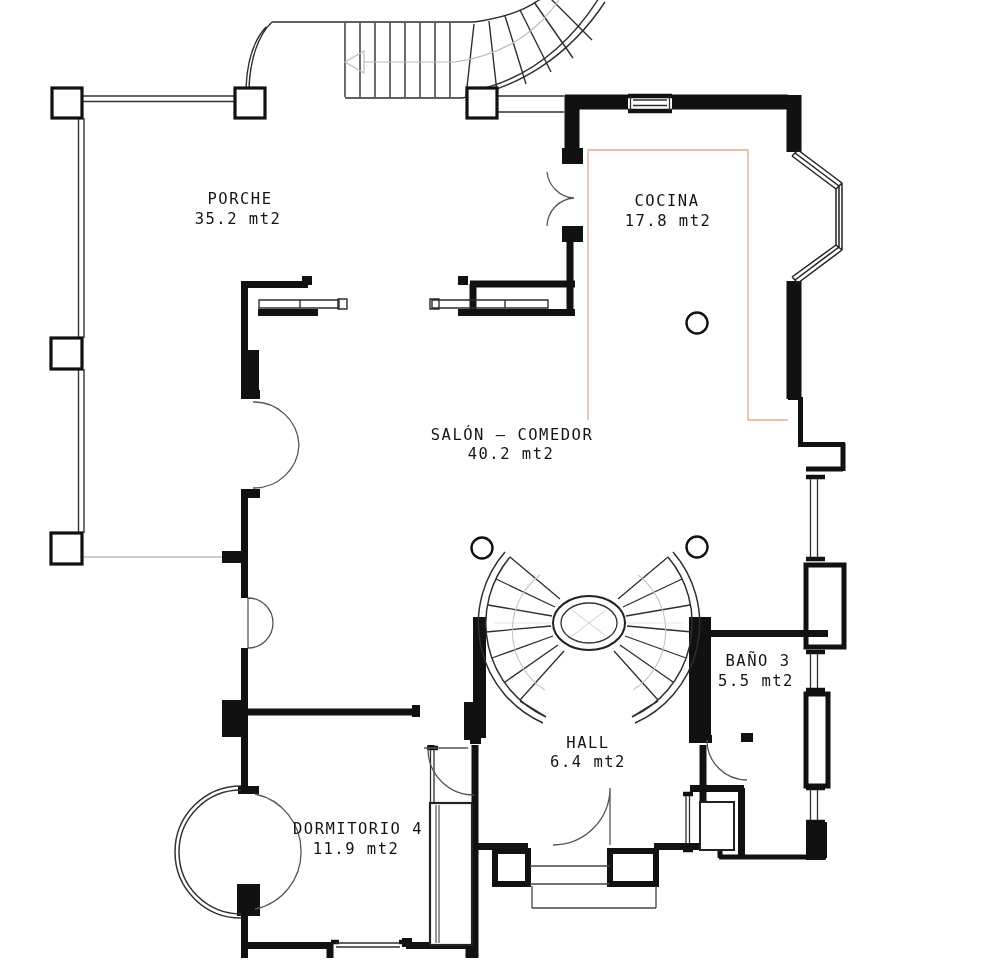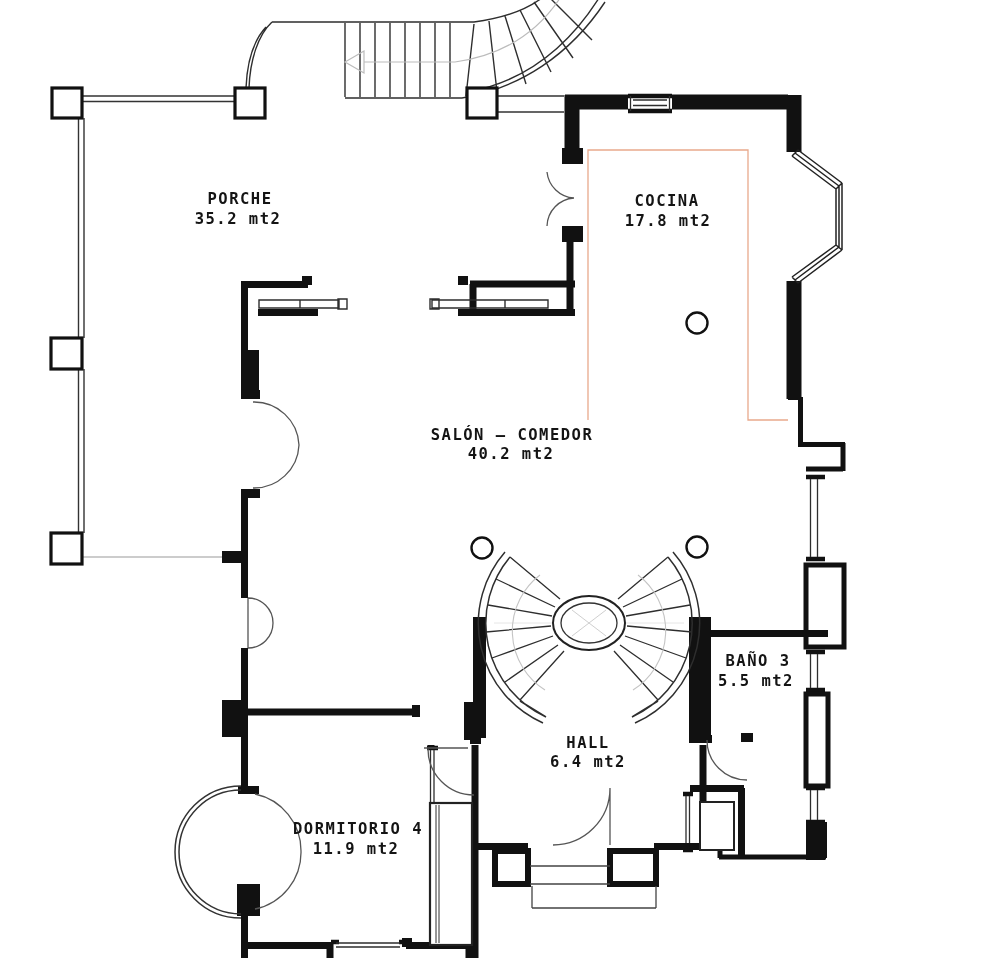--- a/index.html
+++ b/index.html
@@ -1,17 +1,17 @@
 <!DOCTYPE html>
 <html><head>
 <meta charset="utf-8">
 <style>
   html,body{margin:0;padding:0;background:#ffffff;}
   .stage{position:relative;width:992px;height:960px;background:#fff;overflow:hidden;
-         font-family:"DejaVu Sans Mono","Liberation Mono",monospace;font-weight:bold;}
+         font-family:"DejaVu Sans Mono","Liberation Mono",monospace;}
   svg{position:absolute;left:0;top:0;}
   .room-name, .room-area{
     font-family:"DejaVu Sans Mono","Liberation Mono",monospace;
     font-size:15.5px; fill:#141414; letter-spacing:1.5px;
   }
 </style>
 </head>
 <body>
 
 <div class="stage">

